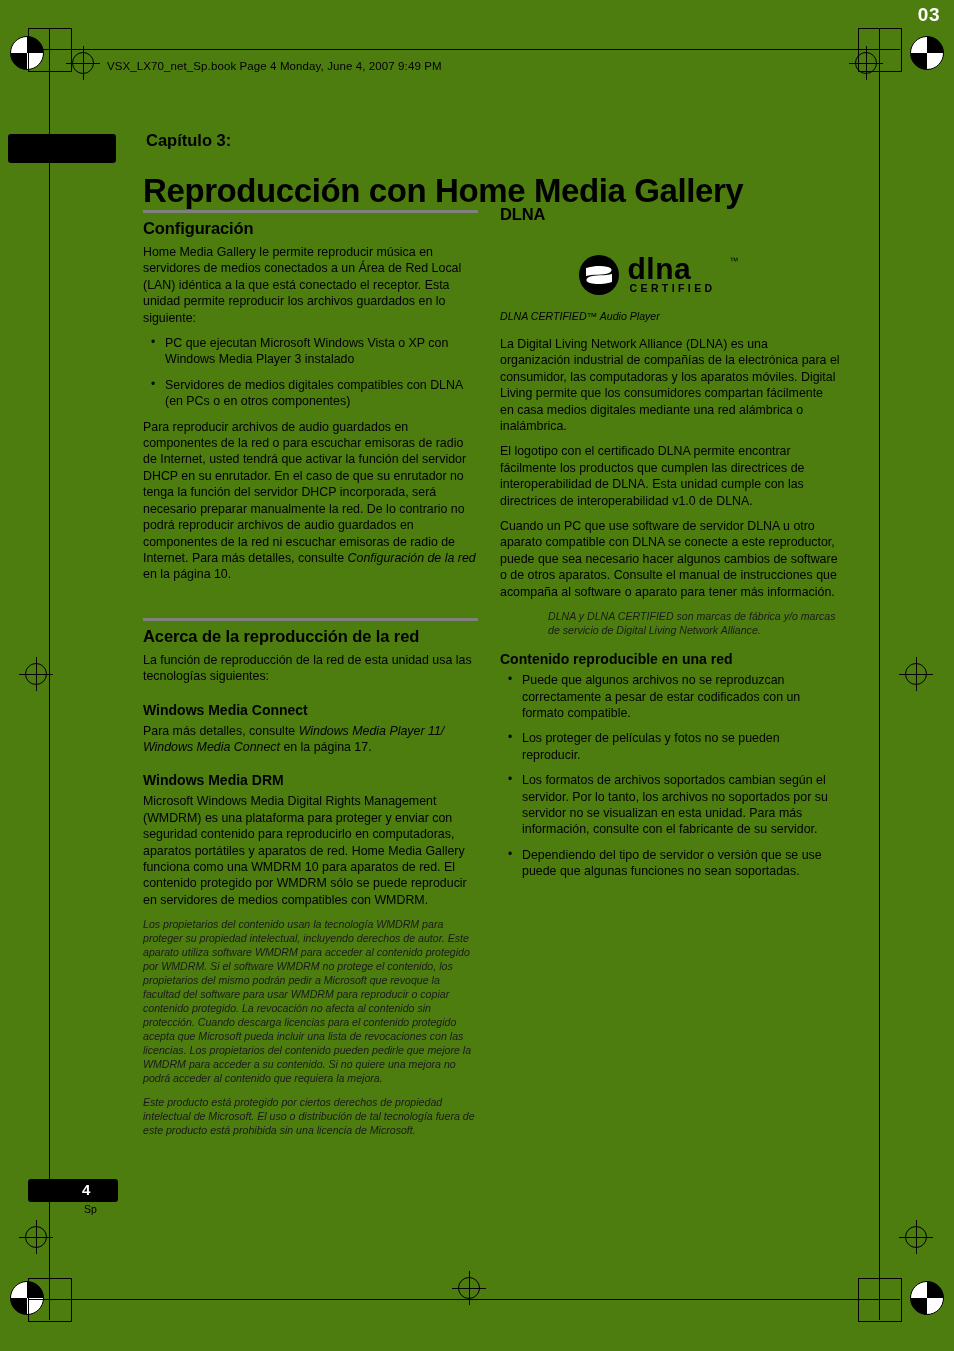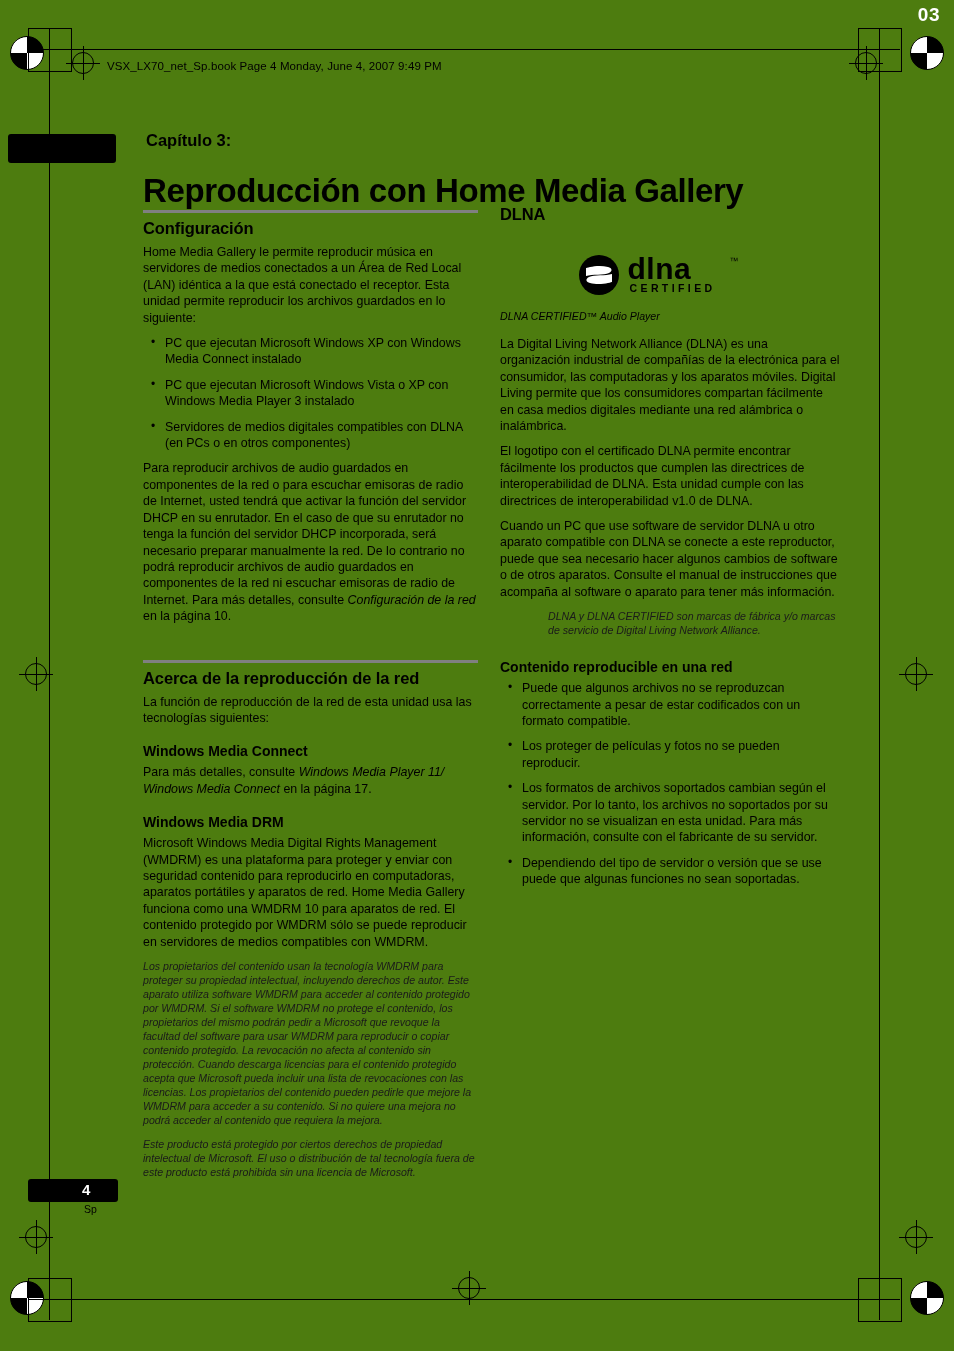--- a/index.html
+++ b/index.html
@@ -271,21 +271,20 @@
   <div class="chapter-label">Capítulo 3:</div>
   <h1 class="chapter-title">Reproducción con Home Media Gallery</h1>
 
   <div class="col-left">
 
     <div class="rule"></div>
     <h2 class="sec">Configuración</h2>
     <p class="body">Home Media Gallery le permite reproducir música en servidores de medios conectados a un Área de Red Local (LAN) idéntica a la que está conectado el receptor. Esta unidad permite reproducir los archivos guardados en lo siguiente:</p>
 
     <ul class="bullets">
-      <li>PC que ejecutan Microsoft Windows XP con Windows Media Connect instalado</li>
       <li>PC que ejecutan Microsoft Windows Vista o XP con Windows Media Player 3 instalado</li>
       <li>Servidores de medios digitales compatibles con DLNA (en PCs o en otros componentes)</li>
     </ul>
 
     <p class="body"><span>Para reproducir archivos de audio guardados en componentes de la red o para escuchar emisoras de radio de Internet, usted tendrá que activar la función del servidor DHCP en su enrutador. En el caso de que su enrutador no tenga la función del servidor DHCP incorporada, será necesario preparar manualmente la red. De lo contrario no podrá reproducir archivos de audio guardados en componentes de la red ni escuchar emisoras de radio de Internet. Para más detalles, consulte </span><em class="it">Configuración de la red</em><span> en la página 10.</span></p>
 
     <div class="section-gap"></div>
 
     <div class="rule"></div>
     <h2 class="sec">Acerca de la reproducción de la red</h2>
@@ -316,21 +315,21 @@
         <div class="dlna-cert">CERTIFIED</div>
       </div>
     </div>
     <div class="dlna-caption">DLNA CERTIFIED™ Audio Player</div>
 
     <p class="body">La Digital Living Network Alliance (DLNA) es una organización industrial de compañías de la electrónica para el consumidor, las computadoras y los aparatos móviles. Digital Living permite que los consumidores compartan fácilmente en casa medios digitales mediante una red alámbrica o inalámbrica.</p>
     <p class="body">El logotipo con el certificado DLNA permite encontrar fácilmente los productos que cumplen las directrices de interoperabilidad de DLNA. Esta unidad cumple con las directrices de interoperabilidad v1.0 de DLNA.</p>
     <p class="body">Cuando un PC que use software de servidor DLNA u otro aparato compatible con DLNA se conecte a este reproductor, puede que sea necesario hacer algunos cambios de software o de otros aparatos. Consulte el manual de instrucciones que acompaña al software o aparato para tener más información.</p>
     <p class="fineprint" style="margin-top:6px;margin-left:48px;">DLNA y DLNA CERTIFIED son marcas de fábrica y/o marcas de servicio de Digital Living Network Alliance.</p>
 
-    <h3 class="sub" style="margin-top:22px;">Contenido reproducible en una red</h3>
+    <h3 class="sub" style="margin-top:14px;">Contenido reproducible en una red</h3>
     <ul class="bullets">
       <li>Puede que algunos archivos no se reproduzcan correctamente a pesar de estar codificados con un formato compatible.</li>
       <li>Los proteger de películas y fotos no se pueden reproducir.</li>
       <li>Los formatos de archivos soportados cambian según el servidor. Por lo tanto, los archivos no soportados por su servidor no se visualizan en esta unidad. Para más información, consulte con el fabricante de su servidor.</li>
       <li>Dependiendo del tipo de servidor o versión que se use puede que algunas funciones no sean soportadas.</li>
     </ul>
   </div>
 
   <div class="footer-tab"></div>
   <div class="footer-num">4</div>

